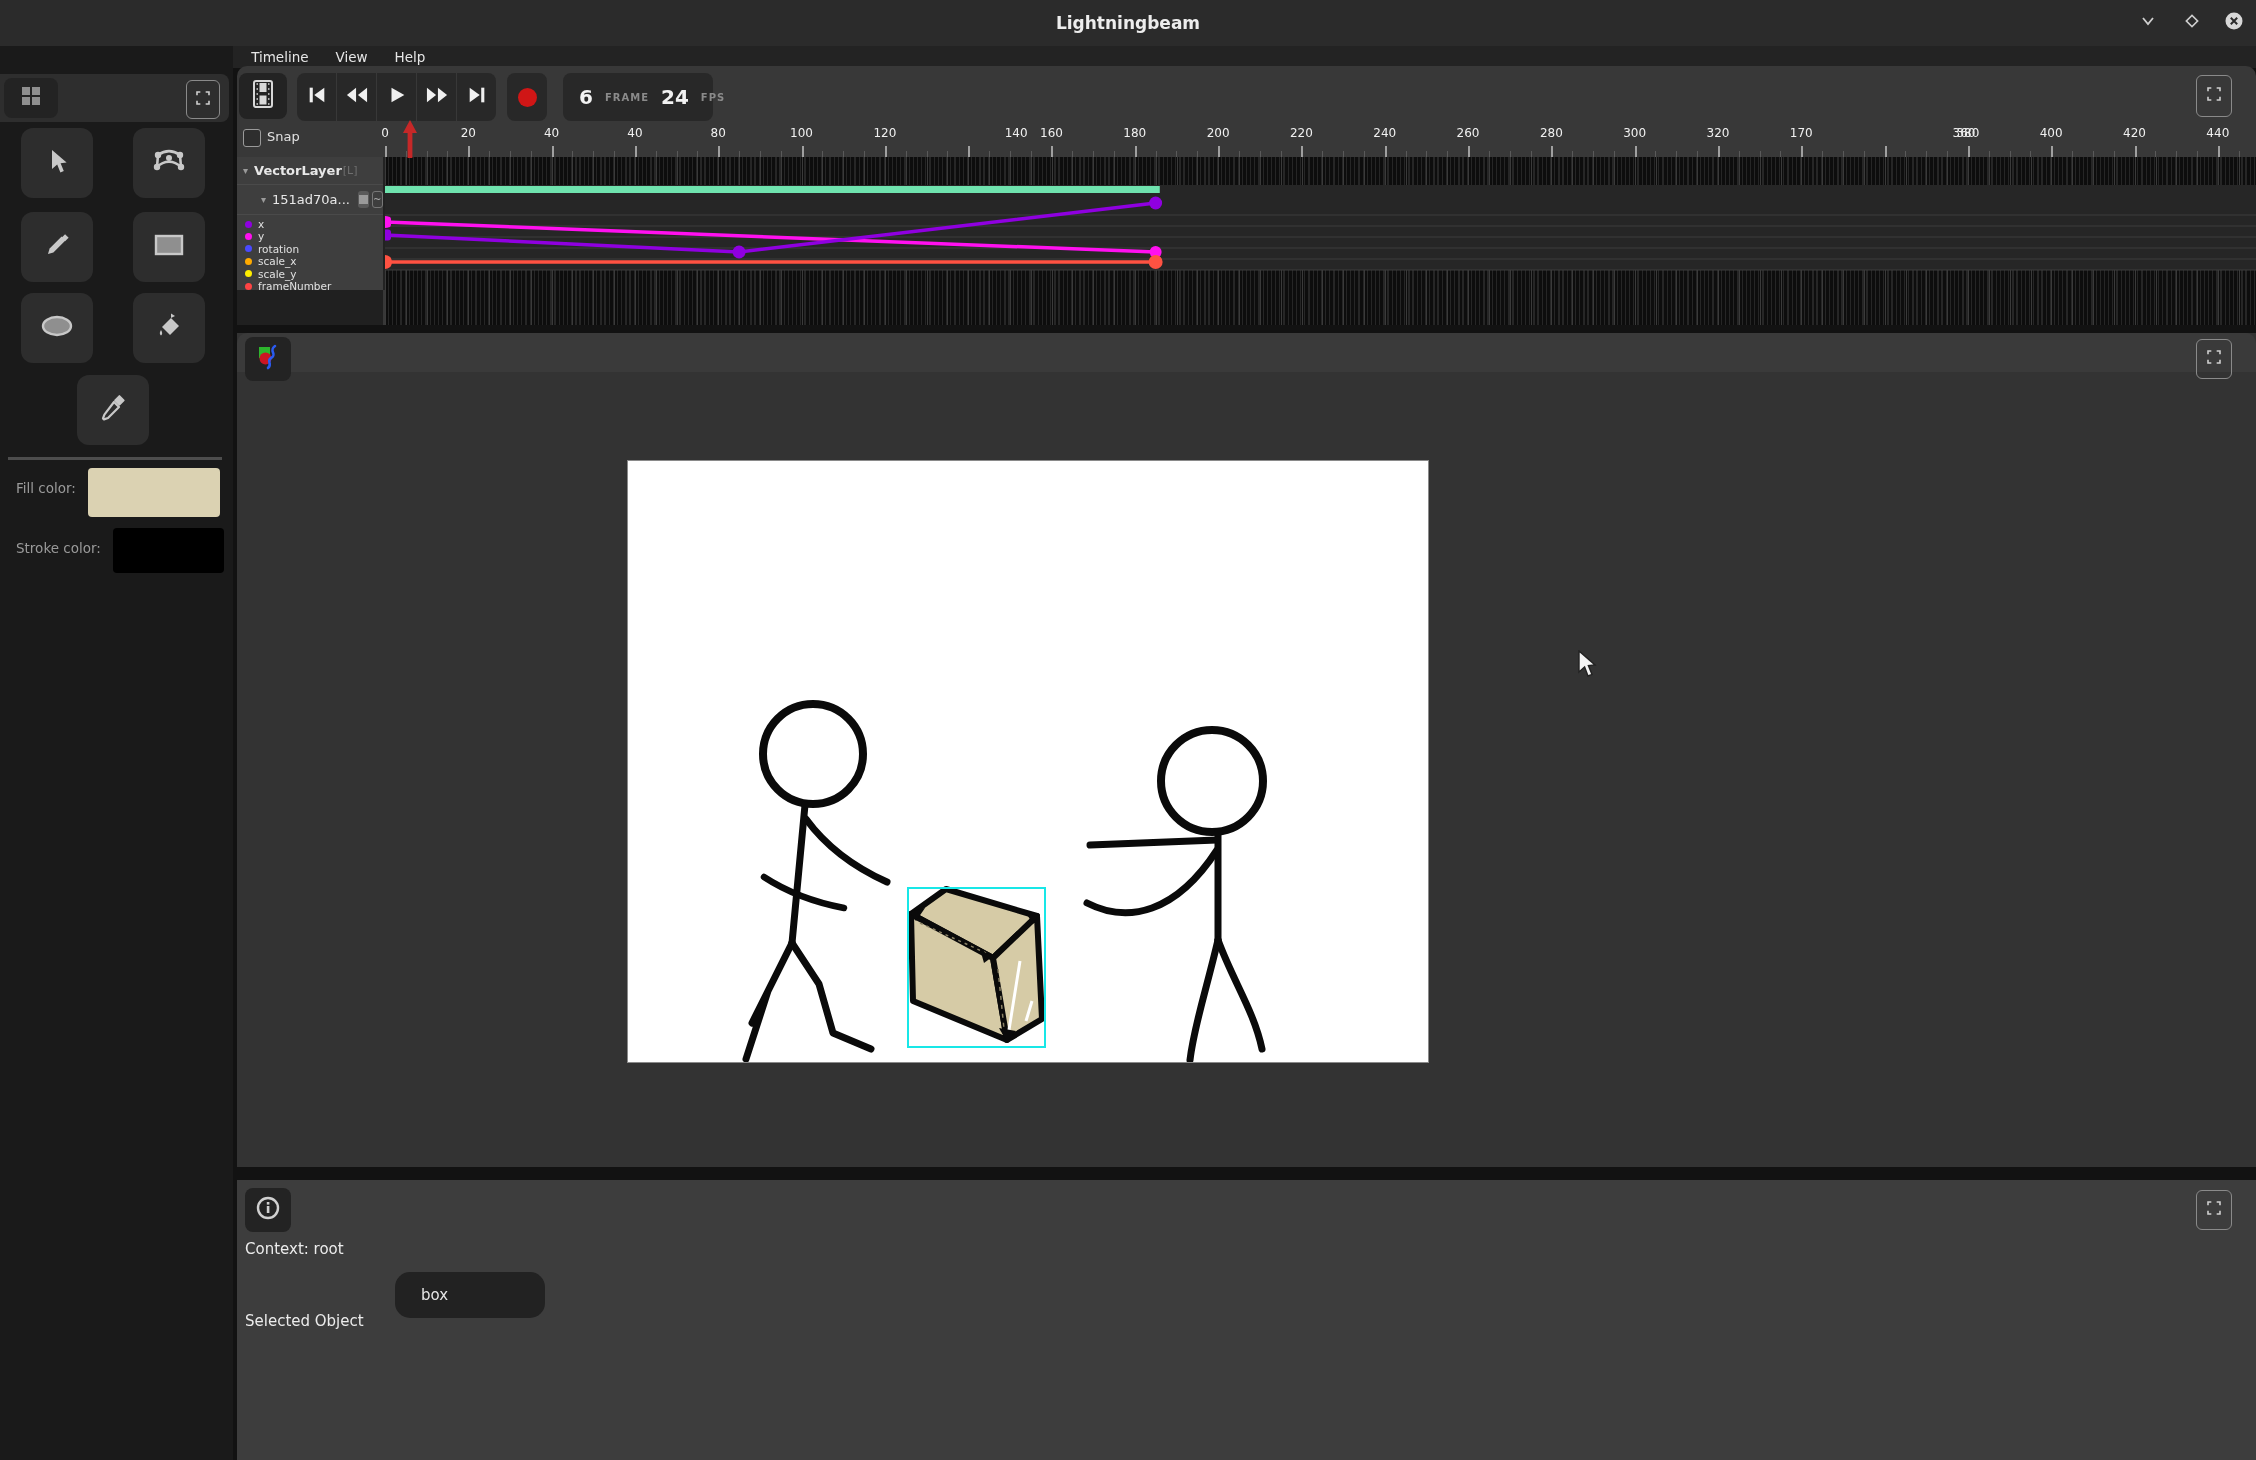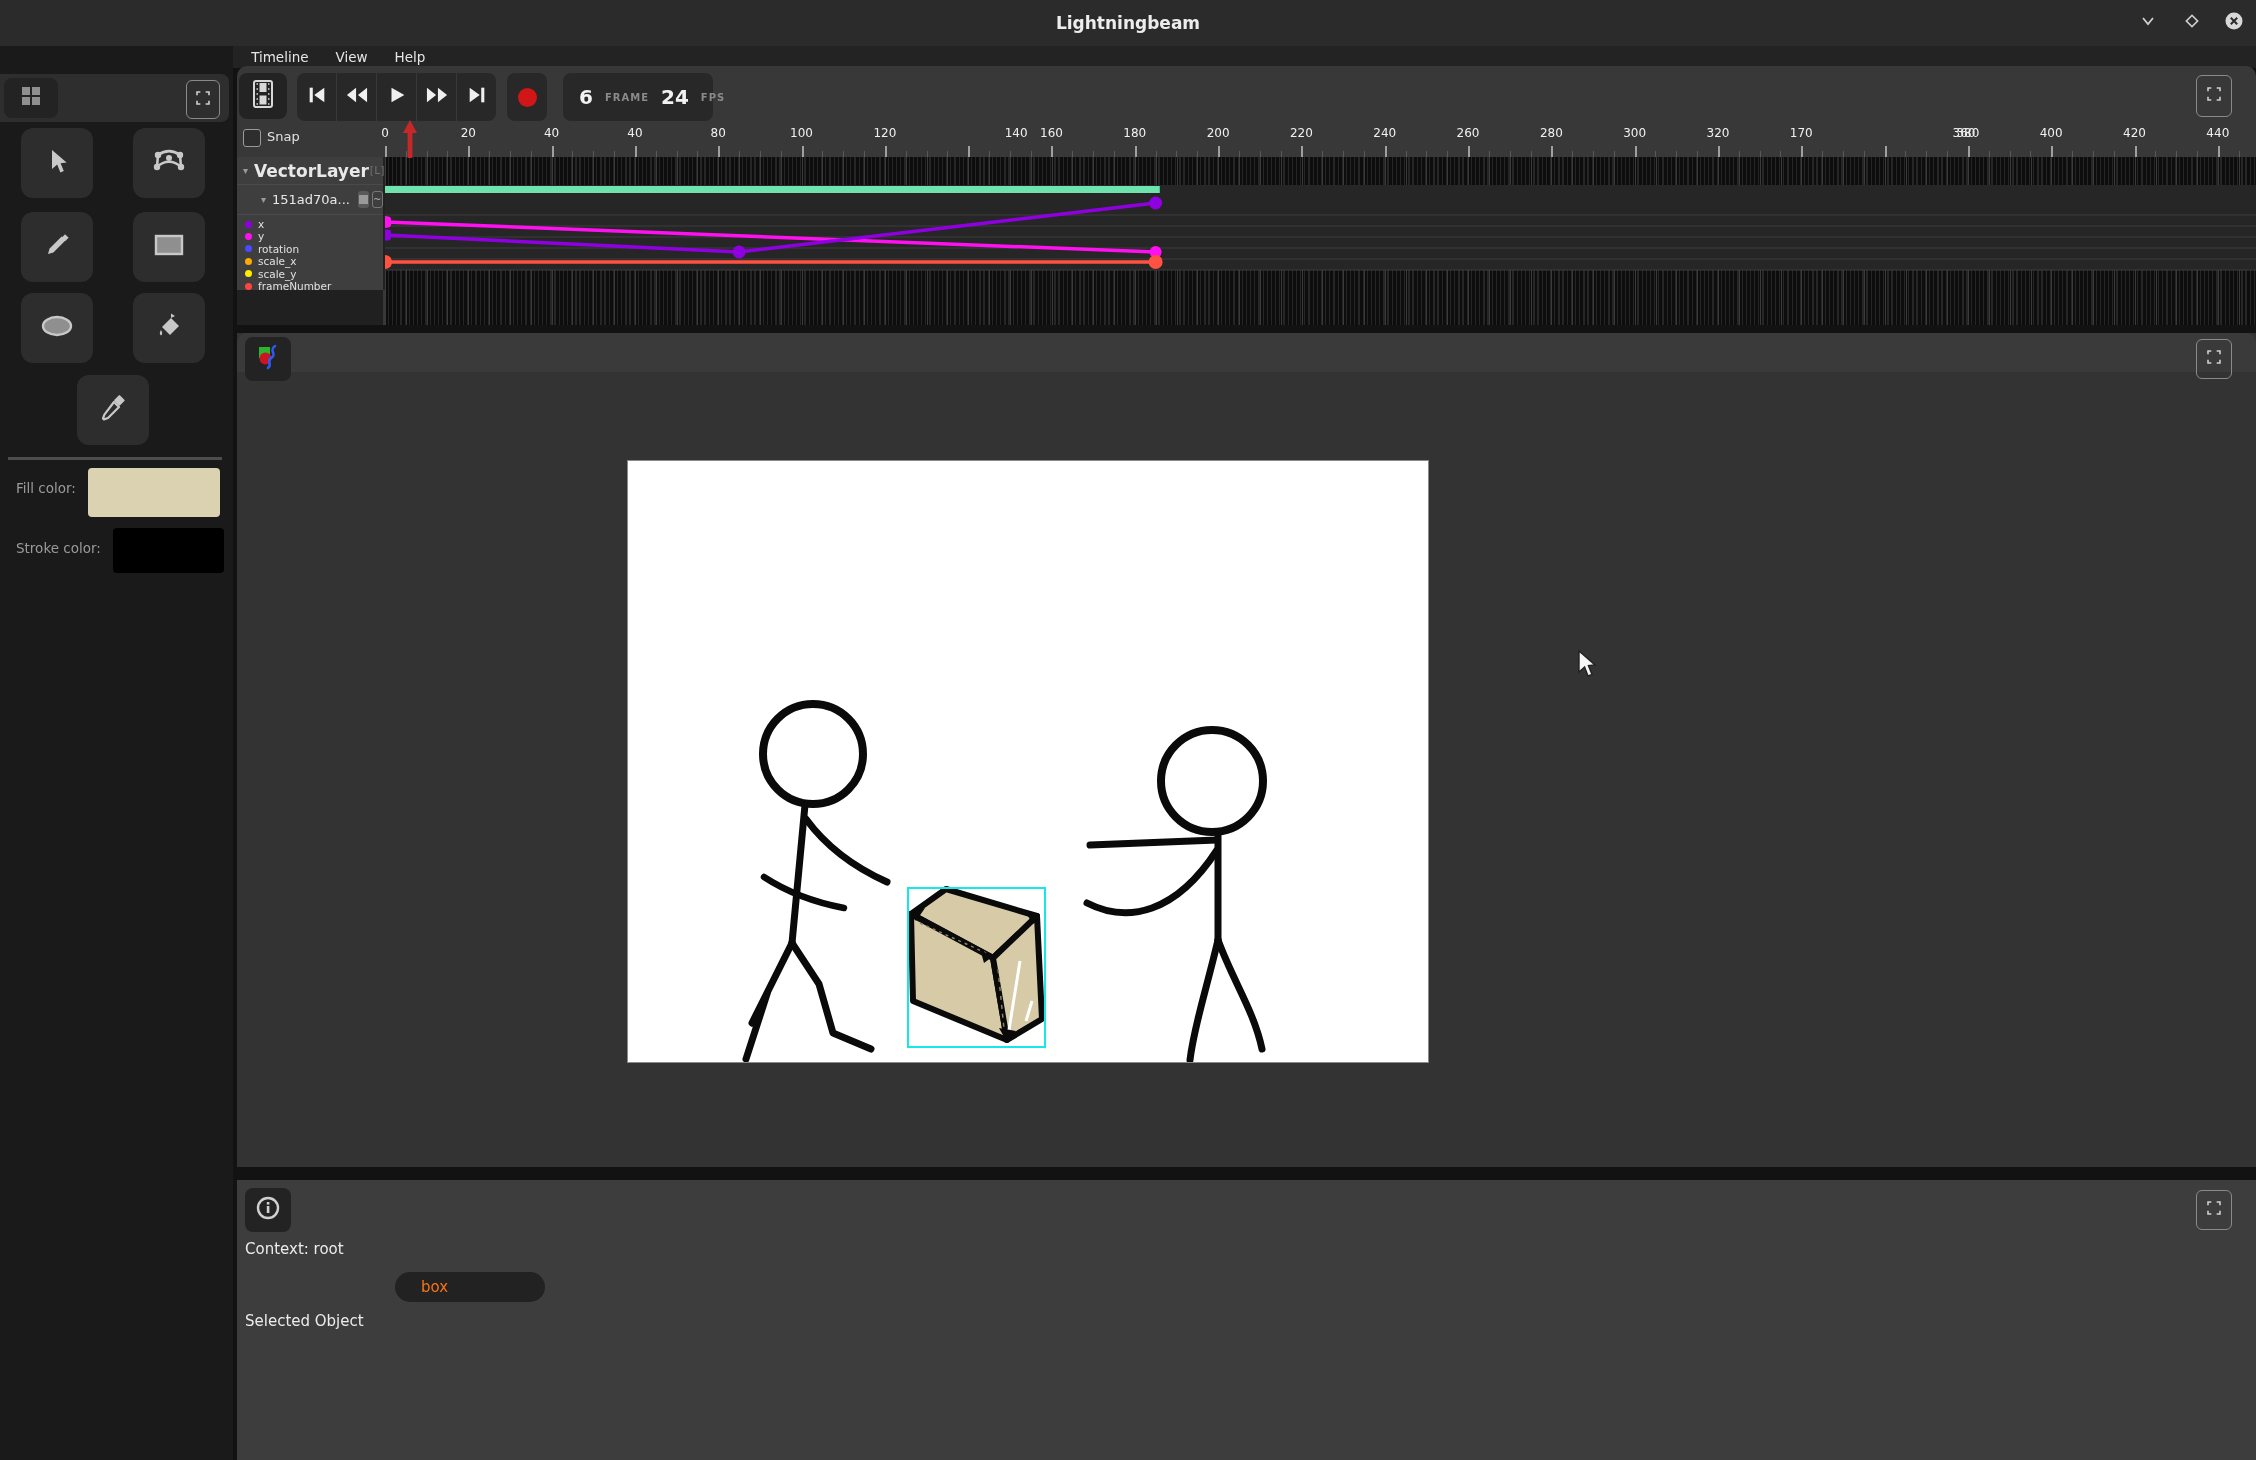--- a/index.html
+++ b/index.html
@@ -46,21 +46,21 @@
       repeating-linear-gradient(to right,#0d0d0d 0px,#0d0d0d 2.9px,#262626 2.9px,#262626 4.165px);}
   .tl-leftcol{left:0;top:91px;width:146px;height:133px;background:#3e3e3e;border-right:2px solid #222;}
   .tl-row{position:relative;box-sizing:border-box;border-bottom:1px solid #4a4a4a;display:flex;align-items:center;}
   .tri{color:#9a9a9a;font-size:10px;margin-right:6px;}
   .prop-row{display:flex;align-items:center;height:12.4px;padding-left:8px;}
   .prop-dot{width:7px;height:7px;border-radius:50%;margin-right:6px;flex:none;}
   .prop-label{font-size:10.5px;color:#e0e0e0;line-height:1;}
   .mini-btn{width:17px;height:17px;border-radius:3px;box-sizing:border-box;display:flex;align-items:center;justify-content:center;}
   
   .ctx-text{font-size:15px;color:#ececec;}
-  .pill{background:#222;border-radius:15px;height:30px;display:flex;align-items:center;padding-left:26px;box-sizing:border-box;font-size:15px;color:#f97316;}
+  .pill{background:#222;border-radius:15px;height:46px;display:flex;align-items:center;padding-left:26px;box-sizing:border-box;font-size:15px;color:#e5e5e5;}
   
   .stage{background:#ffffff;box-shadow:0 0 0 1px #8a8a8a;}
 </style>
 </head>
 <body>
 
 <div class="abs titlebar">
   <div class="title">Lightningbeam</div>
   <div class="abs wctl" style="left:2136px;">
     <span>
@@ -350,21 +350,21 @@
 
   <div class="abs frame-stripes" style="left:148px;top:91px;width:1871px;height:28px;"></div>
   <div class="abs" style="left:148px;top:119px;width:1871px;height:30px;background:#262626;"></div>
   <div class="abs" style="left:148px;top:149px;width:1871px;height:55px;background:#262626;"></div>
   <div class="abs frame-stripes" style="left:148px;top:204px;width:1871px;height:55px;"></div>
   <div class="abs" style="left:0;top:224px;width:146px;height:35px;background:#202020;"></div>
 
   <div class="abs tl-leftcol">
     <div class="tl-row" style="height:28px;padding-left:6px;">
       <span class="tri">▾</span>
-      <span style="font-size:17px;font-weight:bold;">VectorLayer</span>
+      <span style="font-size:13px;font-weight:bold;">VectorLayer</span>
       <span style="font-size:11px;color:#6f6f6f;margin-left:1px;">[L]</span>
     </div>
     <div class="tl-row" style="height:30px;padding-left:24px;">
       <span class="tri">▾</span>
       <span style="font-size:13px;">151ad70a...</span>
       <span class="mini-btn" style="background:#5a5a5a;margin-left:8px;">
         <span style="display:block;width:9px;height:9px;background:#9a9a9a;"></span>
       </span>
       <span class="mini-btn" style="border:1.5px solid #777;margin-left:3px;color:#aaa;font-size:10px;">
         <span>~</span>

